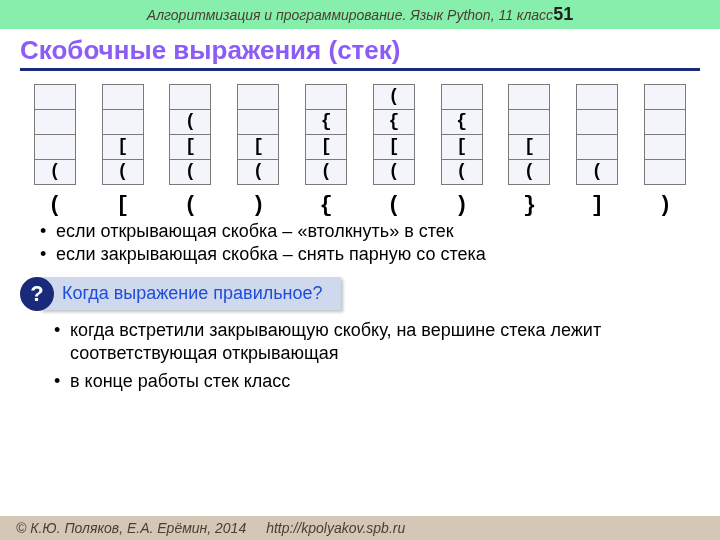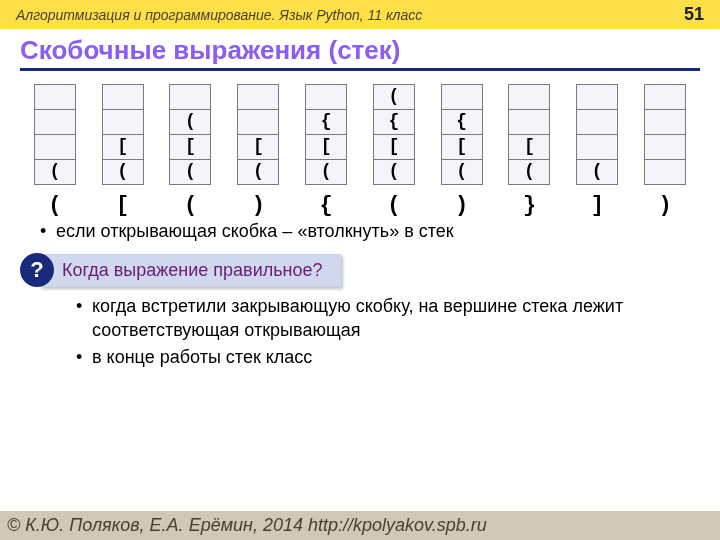--- a/index.html
+++ b/index.html
@@ -4,23 +4,23 @@
 <style>
   html,body{margin:0;padding:0}
   body{
     width:720px;height:540px;
     font-family:Arial,Helvetica,sans-serif;
     background:#fff;color:#000;
     position:relative;box-sizing:border-box;
     overflow:hidden;
   }
   .topbar{
-    background:#fde047;
+    background:#86efac;
     padding:4px 16px;
-    display:flex;justify-content:space-between;align-items:center;
+    display:flex;justify-content:center;align-items:center;
     font-style:italic;
     color:#4b3f2f;font-size:14px;
   }
   .topbar .num{font-style:normal;font-weight:bold;color:#222;font-size:18px}
   h1.title{
     margin:6px 20px 2px 20px;
     font-size:26px;font-weight:bold;color:#8b5cf6;
   }
   .rule{
     margin:0 20px 14px 20px;height:0;
@@ -55,32 +55,32 @@
   ul.bul li::before{content:"•";position:absolute;left:-16px}
   .qrow{display:flex;align-items:center;margin:10px 20px 4px 20px;gap:0}
   .qbadge{
     width:34px;height:34px;border-radius:50%;
     background:#1a2a7a;color:#fff;font-weight:bold;font-size:22px;
     display:flex;align-items:center;justify-content:center;
     position:relative;z-index:2;
   }
   .qbox{
     background:#cfd8ec;padding:6px 18px 6px 22px;
-    font-size:18px;color:#701a75;margin-left:-14px;
+    font-size:18px;color:#1d4ed8;margin-left:-14px;
     box-shadow:2px 2px 3px rgba(0,0,0,.25);
     text-align:right;
   }
-  ul.bul2{margin:8px 18px 6px 92px;padding:0;font-size:18px;line-height:1.3}
+  ul.bul2{margin:8px 18px 6px 70px;padding:0;font-size:18px;line-height:1.3}
   ul.bul2 li{list-style:none;position:relative;margin-bottom:4px}
   ul.bul2 li::before{content:"•";position:absolute;left:-16px}
   .foot{
     position:absolute;left:0;right:0;bottom:0;
-    background:#d3c7b6;padding:4px 7px;
-    font-style:italic;color:#4b3f2f;font-size:18px;
-    display:flex;gap:5px;
+    background:#d3c7b6;padding:4px 16px;
+    font-style:italic;color:#4b3f2f;font-size:14px;
+    display:flex;gap:20px;
   }
 </style>
 </head>
 <body>
 
 <div class="topbar">
   <span>Алгоритмизация и программирование. Язык Python, 11 класс</span>
   <span class="num">51</span>
 </div>
 
@@ -175,20 +175,21 @@
         <div class="cell"></div>
         <div class="cell"></div>
         <div class="cell"></div>
       </div>
       <div class="below">)</div>
     </div>
   </div>
 
 <ul class="bul" id="rules-root">
     <li>если открывающая скобка – «втолкнуть» в стек</li>
+    <li>если закрывающая скобка – снять парную со стека</li>
   </ul>
 
 <div class="qrow">
   <div class="qbadge">?</div>
   <div class="qbox">Когда выражение правильное?</div>
 </div>
 
 <ul class="bul2" id="answers-root">
     <li>когда встретили закрывающую скобку, на вершине стека лежит соответствующая открывающая</li>
     <li>в конце работы стек класс</li>

